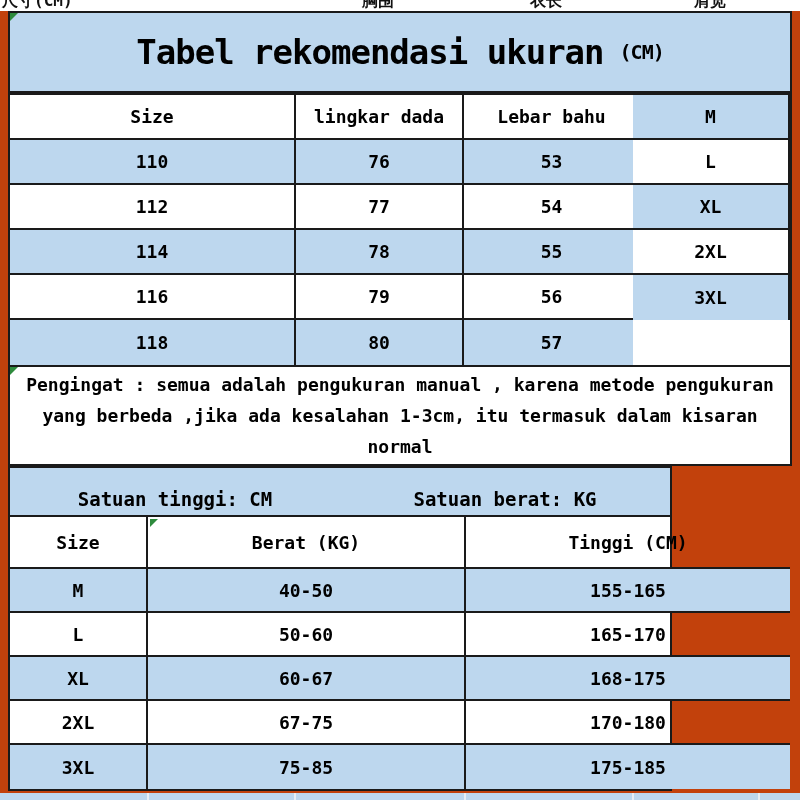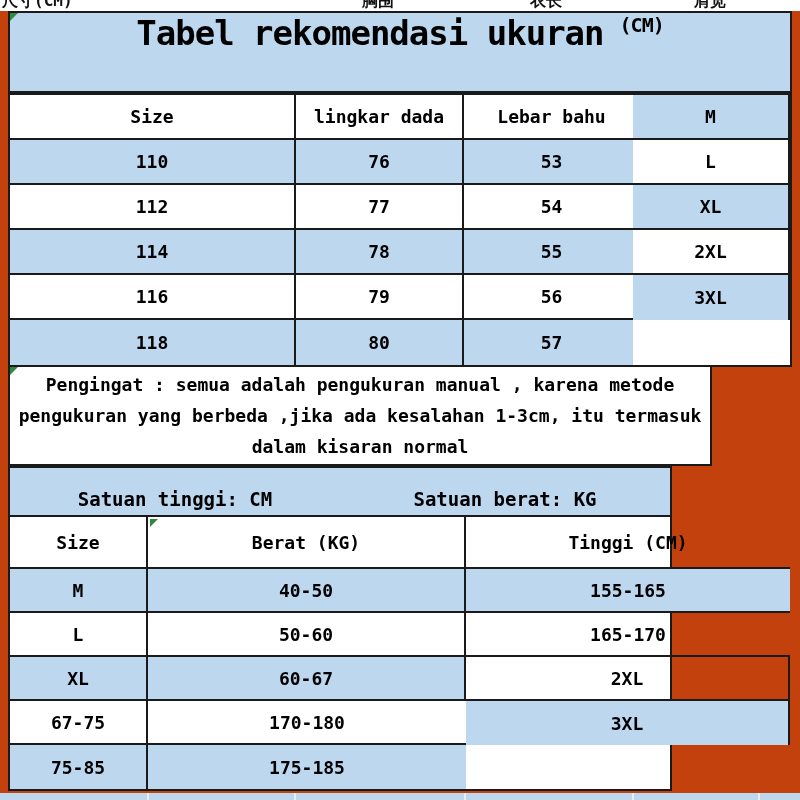--- a/index.html
+++ b/index.html
@@ -12,38 +12,38 @@
   body{font-family:"DejaVu Sans Mono","Liberation Mono",monospace;font-weight:bold;color:#000;}
   .canvas{position:absolute;left:0;top:0;width:800px;height:800px;background:#c2410c;}
 
   
   .strip-top{position:absolute;left:0;top:0;width:800px;height:11px;overflow:hidden;background:#fff;}
   .strip-top .frag{position:absolute;top:-9px;font-size:16px;font-weight:bold;color:#111;white-space:nowrap;}
 
   
   .title-box{position:absolute;left:8px;top:11px;width:784px;height:82px;
     background:var(--blue);border:2px solid var(--line);
-    display:flex;justify-content:center;}
+    display:flex;align-items:center;justify-content:center;}
   .title-main{font-size:34px;letter-spacing:-1px;}
   .title-unit{font-size:20px;margin-left:16px;letter-spacing:-1px;}
 
   
   .corner-mark{position:absolute;width:0;height:0;border-top:8px solid var(--green);border-right:8px solid transparent;}
 
   
   .t1{position:absolute;left:8px;top:93px;width:784px;border:2px solid var(--line);
     display:grid;grid-template-columns:286px 168px 169px 157px;background:#fff;}
   .t1 .cell{height:45px;border-right:2px solid var(--line);border-bottom:2px solid var(--line);
     display:flex;align-items:center;justify-content:center;font-size:18px;}
   .t1 .cell.lastcol{border-right:none;padding-left:6px;}
   .t1 .cell.lastrow{border-bottom:none;}
   .rowblue{background:var(--blue);}
 
   
-  .note-box{position:absolute;left:8px;top:365px;width:704px;height:101px;
+  .note-box{position:absolute;left:8px;top:365px;width:784px;height:101px;
     border:2px solid var(--line);background:#fff;
     display:flex;align-items:center;justify-content:center;text-align:center;
     padding:4px 8px;}
   .note-text{font-size:18px;line-height:1.73;}
 
   
   .sec2{position:absolute;left:8px;top:466px;width:664px;border:2px solid var(--line);background:#fff;}
   .units-bar{height:49px;background:var(--blue);border-bottom:2px solid var(--line);
     display:flex;align-items:flex-end;}
   .units-bar .unit{flex:1;text-align:center;font-size:19px;padding-bottom:5px;}
@@ -126,20 +126,21 @@
       <div class="cell body rowblue">M</div>
       <div class="cell body rowblue">40-50</div>
       <div class="cell body rowblue lastcol">155-165</div>
 
       <div class="cell body">L</div>
       <div class="cell body">50-60</div>
       <div class="cell body lastcol">165-170</div>
 
       <div class="cell body rowblue">XL</div>
       <div class="cell body rowblue">60-67</div>
+      <div class="cell body rowblue lastcol">168-175</div>
 
       <div class="cell body">2XL</div>
       <div class="cell body">67-75</div>
       <div class="cell body lastcol">170-180</div>
 
       <div class="cell body rowblue lastrow">3XL</div>
       <div class="cell body rowblue lastrow">75-85</div>
       <div class="cell body rowblue lastrow lastcol">175-185</div>
     </div>
   </div>

